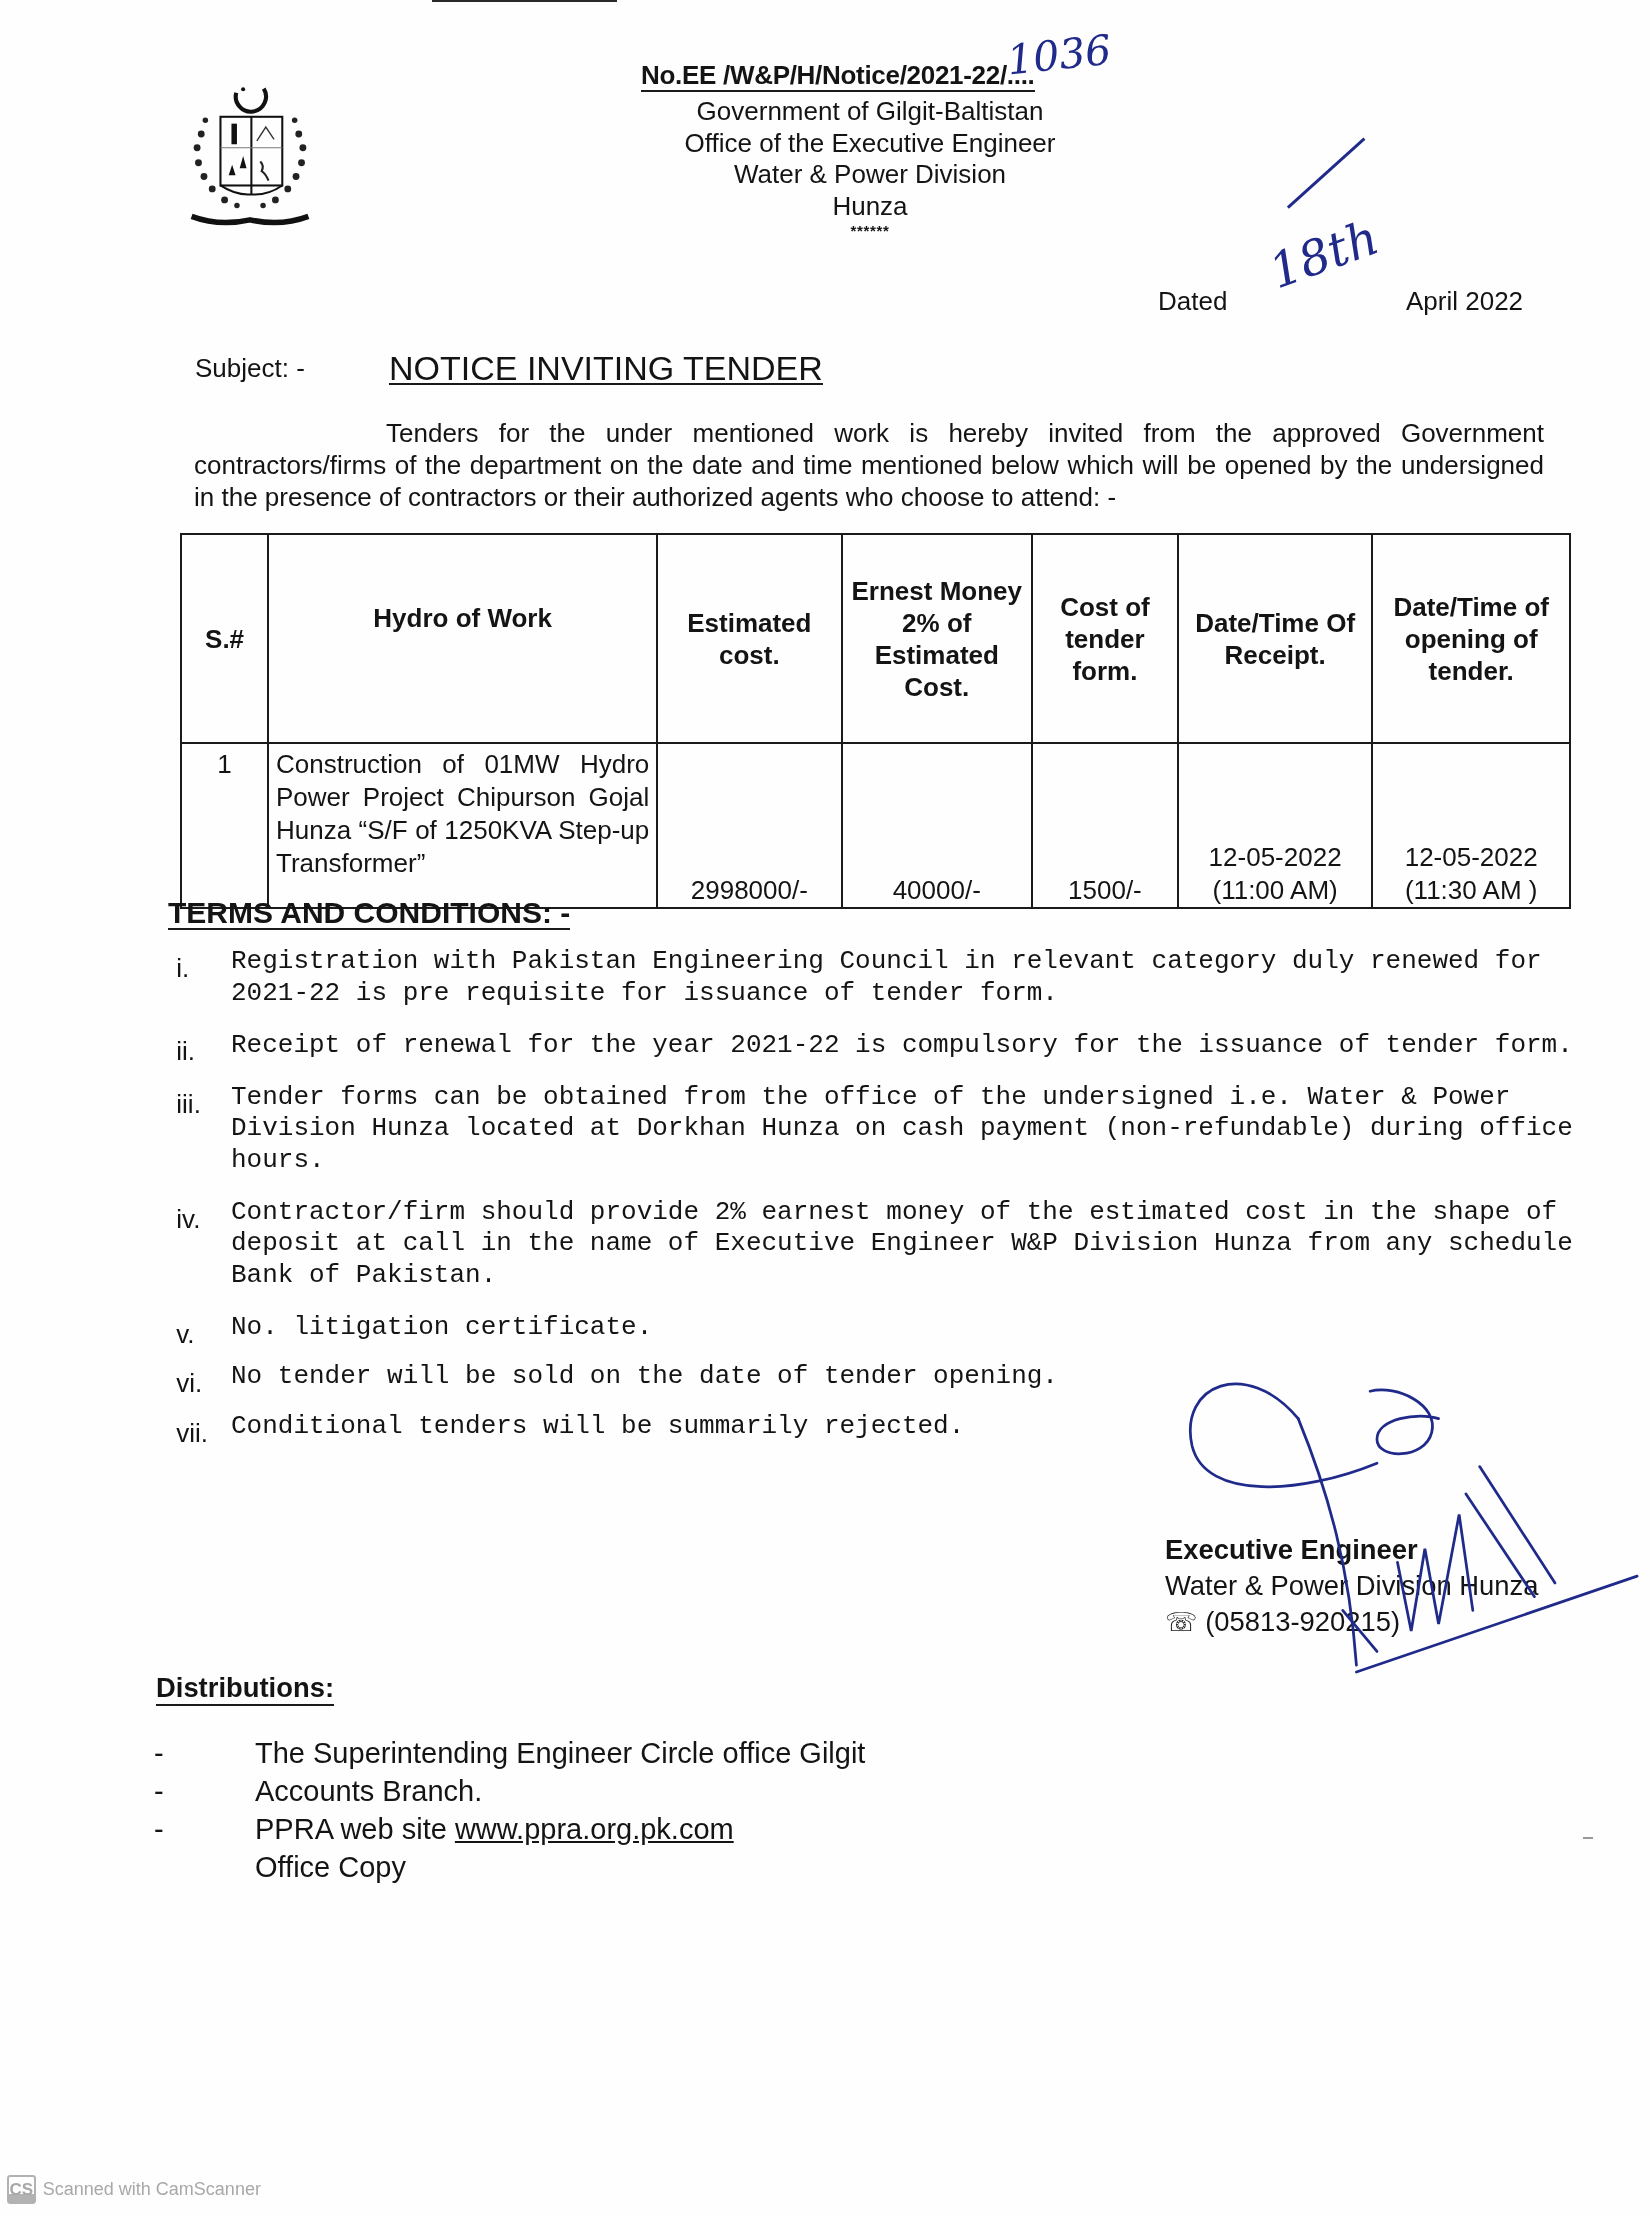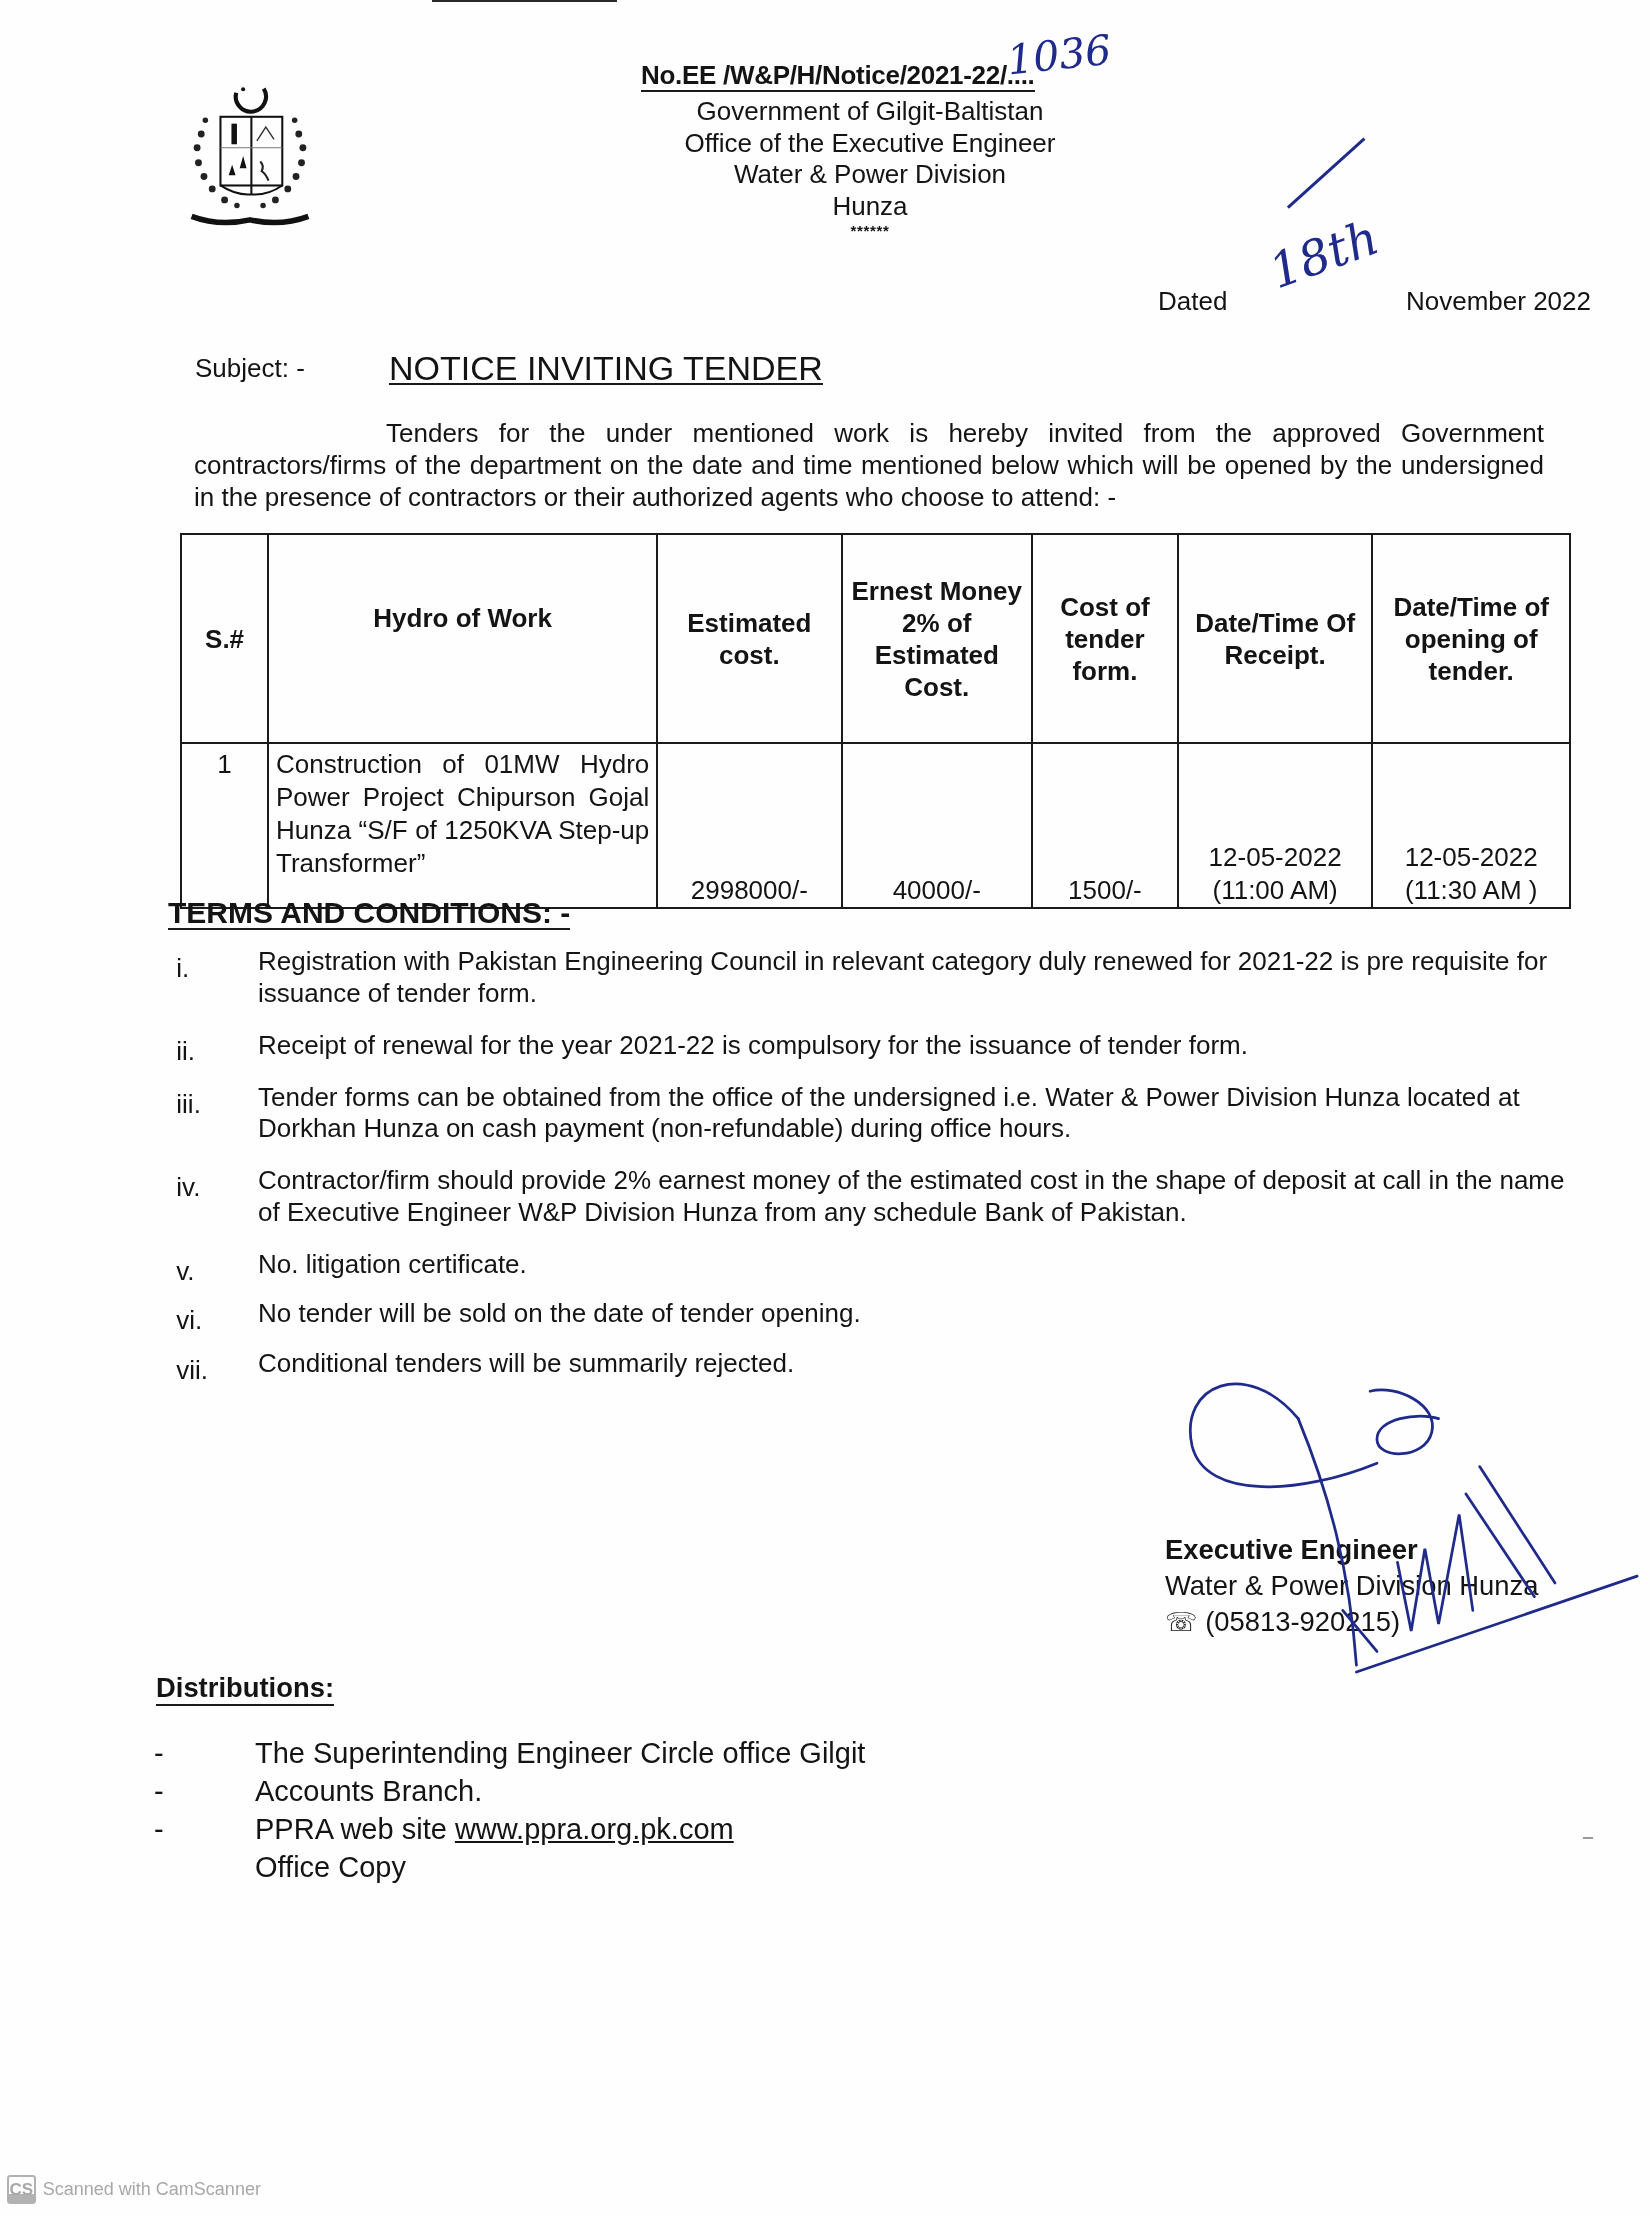--- a/index.html
+++ b/index.html
@@ -45,21 +45,21 @@
   table.tender td { height: 159px; vertical-align: bottom; text-align: center; line-height: 33px; }
   table.tender td.sn { vertical-align: top; padding-top: 4.1px; }
   table.tender td.work { text-align: justify; text-align-last: left; vertical-align: top; padding-top: 4.1px; }
 
   
   .terms-title { position: absolute; left: 168px; top: 898px; font-size: 30px; font-weight: bold;
                  border-bottom: 2.7px solid #1a1a1a; line-height: 30px; }
   .terms { position: absolute; left: 164px; top: 946px; width: 1412px; }
   .term { position: relative; font-size: 26px; line-height: 31.5px; margin-bottom: 19px; }
   .term .num { position: absolute; left: 12.3px; top: 6.9px; width: 62px; }
-  .term .txt { display: block; margin-left: 94px; }
+  .term .txt { display: block; margin-left: 67px; font-family: Liberation Mono, monospace; }
 
   
   .sig-block { position: absolute; left: 1165px; top: 1532px; width: 425px; text-align: left; font-size: 27.4px;
                line-height: 36px; }
   .sig-title { font-weight: bold; }
   .phone-icon { font-size: 26px; }
   .signature { position: absolute; left: 1151px; top: 1343px; width: 493px; height: 343px; }
 
   
   .dist-title { position: absolute; left: 156px; top: 1672px; font-size: 27.4px; font-weight: bold;
@@ -125,21 +125,21 @@
     <div>Government of Gilgit-Baltistan</div>
     <div>Office of the Executive Engineer</div>
     <div>Water &amp; Power Division</div>
     <div>Hunza</div>
     <div class="stars">******</div>
   </div>
 
   <div class="dated">Dated</div>
   <div class="date-stroke"></div>
   <div class="date-day">18th</div>
-  <div class="date-month">November 2022</div>
+  <div class="date-month">April 2022</div>
 
   <div class="subject-label">Subject: -</div>
   <div class="subject-text">NOTICE INVITING TENDER</div>
 
   <div class="intro">Tenders for the under mentioned work is hereby invited from the approved Government contractors/firms of the department on the date and time mentioned below which will be opened by the undersigned in the presence of contractors or their authorized agents who choose to attend: -</div>
 
   <table class="tender">
     <colgroup>
       <col style="width:86px">
         <col style="width:384px">

